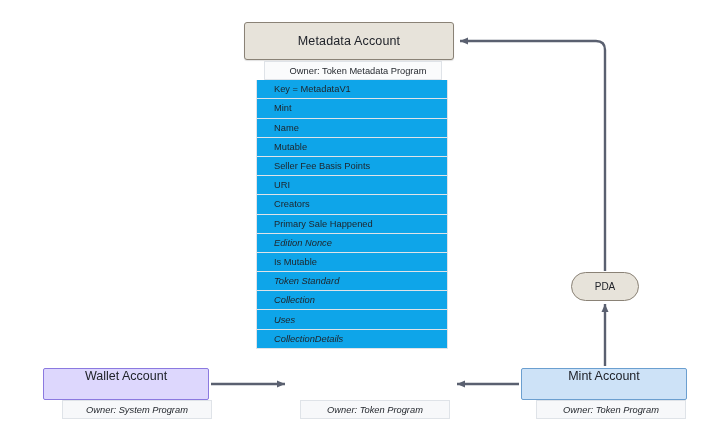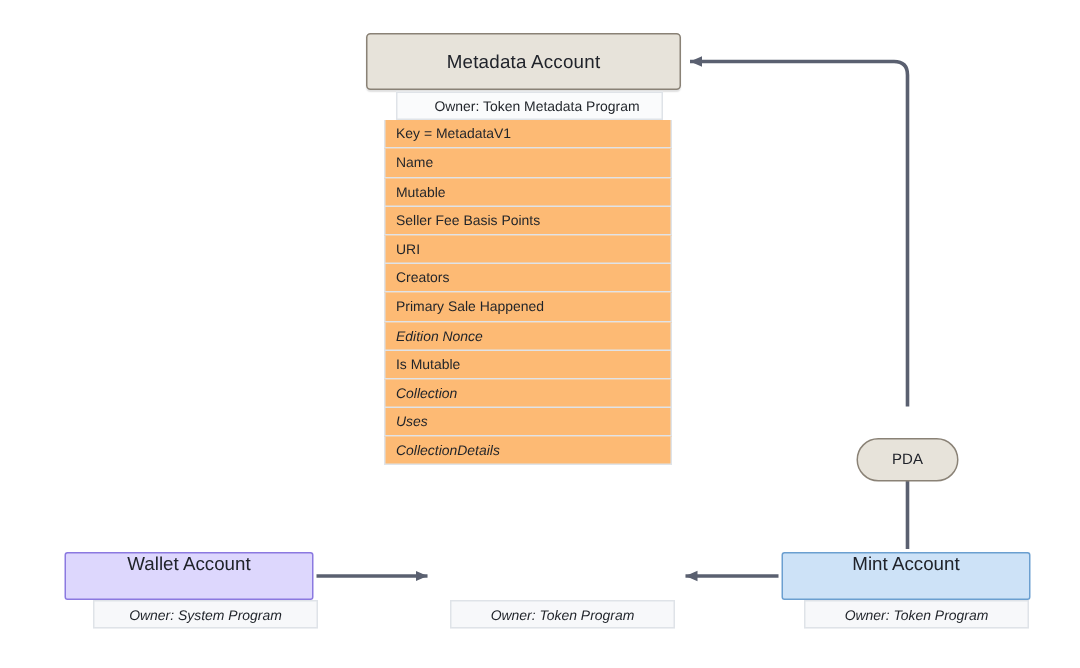--- a/index.html
+++ b/index.html
@@ -46,26 +46,26 @@
   .field-list {
     position: absolute;
     left: 256px;
     top: 61px;
     width: 192px;
   }
   .field-row {
     box-sizing: border-box;
     width: 100%;
     height: 19.2px;
-    background: #fdba74;
+    background: #0ea5e9;
     border: 1px solid #dfe3e8;
     border-top: none;
     display: flex;
     align-items: center;
-    padding-left: 7px;
+    padding-left: 17px;
     font-size: 9.3px;
     color: #1f2329;
     white-space: nowrap;
     overflow: hidden;
   }
   .field-row:first-child { border-top: 1px solid #dfe3e8; }
   .field-row.owner {
     justify-content: center;
     padding-left: 10px;
     width: 178px;
@@ -136,21 +136,20 @@
     height: 29px;
     box-sizing: border-box;
     background: #e7e3da;
     border: 1.4px solid #8a8276;
     border-radius: 15px;
     display: flex;
     align-items: center;
     justify-content: center;
     font-size: 10px;
     color: #20232a;
-    margin-top: 20px;
   }
 
   
   .edges {
     position: absolute;
     left: 0;
     top: 0;
     width: 720px;
     height: 445px;
     pointer-events: none;
@@ -185,20 +184,23 @@
   </div>
 
   <div class="field-list">
     <div class="field-row owner">
       <span>Owner: Token Metadata Program</span>
     </div>
     <div class="field-row">
         <span>Key = MetadataV1</span>
       </div>
     <div class="field-row">
+        <span>Mint</span>
+      </div>
+    <div class="field-row">
         <span>Name</span>
       </div>
     <div class="field-row">
         <span>Mutable</span>
       </div>
     <div class="field-row">
         <span>Seller Fee Basis Points</span>
       </div>
     <div class="field-row">
         <span>URI</span>
@@ -207,20 +209,23 @@
         <span>Creators</span>
       </div>
     <div class="field-row">
         <span>Primary Sale Happened</span>
       </div>
     <div class="field-row italic">
         <span>Edition Nonce</span>
       </div>
     <div class="field-row">
         <span>Is Mutable</span>
+      </div>
+    <div class="field-row italic">
+        <span>Token Standard</span>
       </div>
     <div class="field-row italic">
         <span>Collection</span>
       </div>
     <div class="field-row italic">
         <span>Uses</span>
       </div>
     <div class="field-row italic">
         <span>CollectionDetails</span>
       </div>

